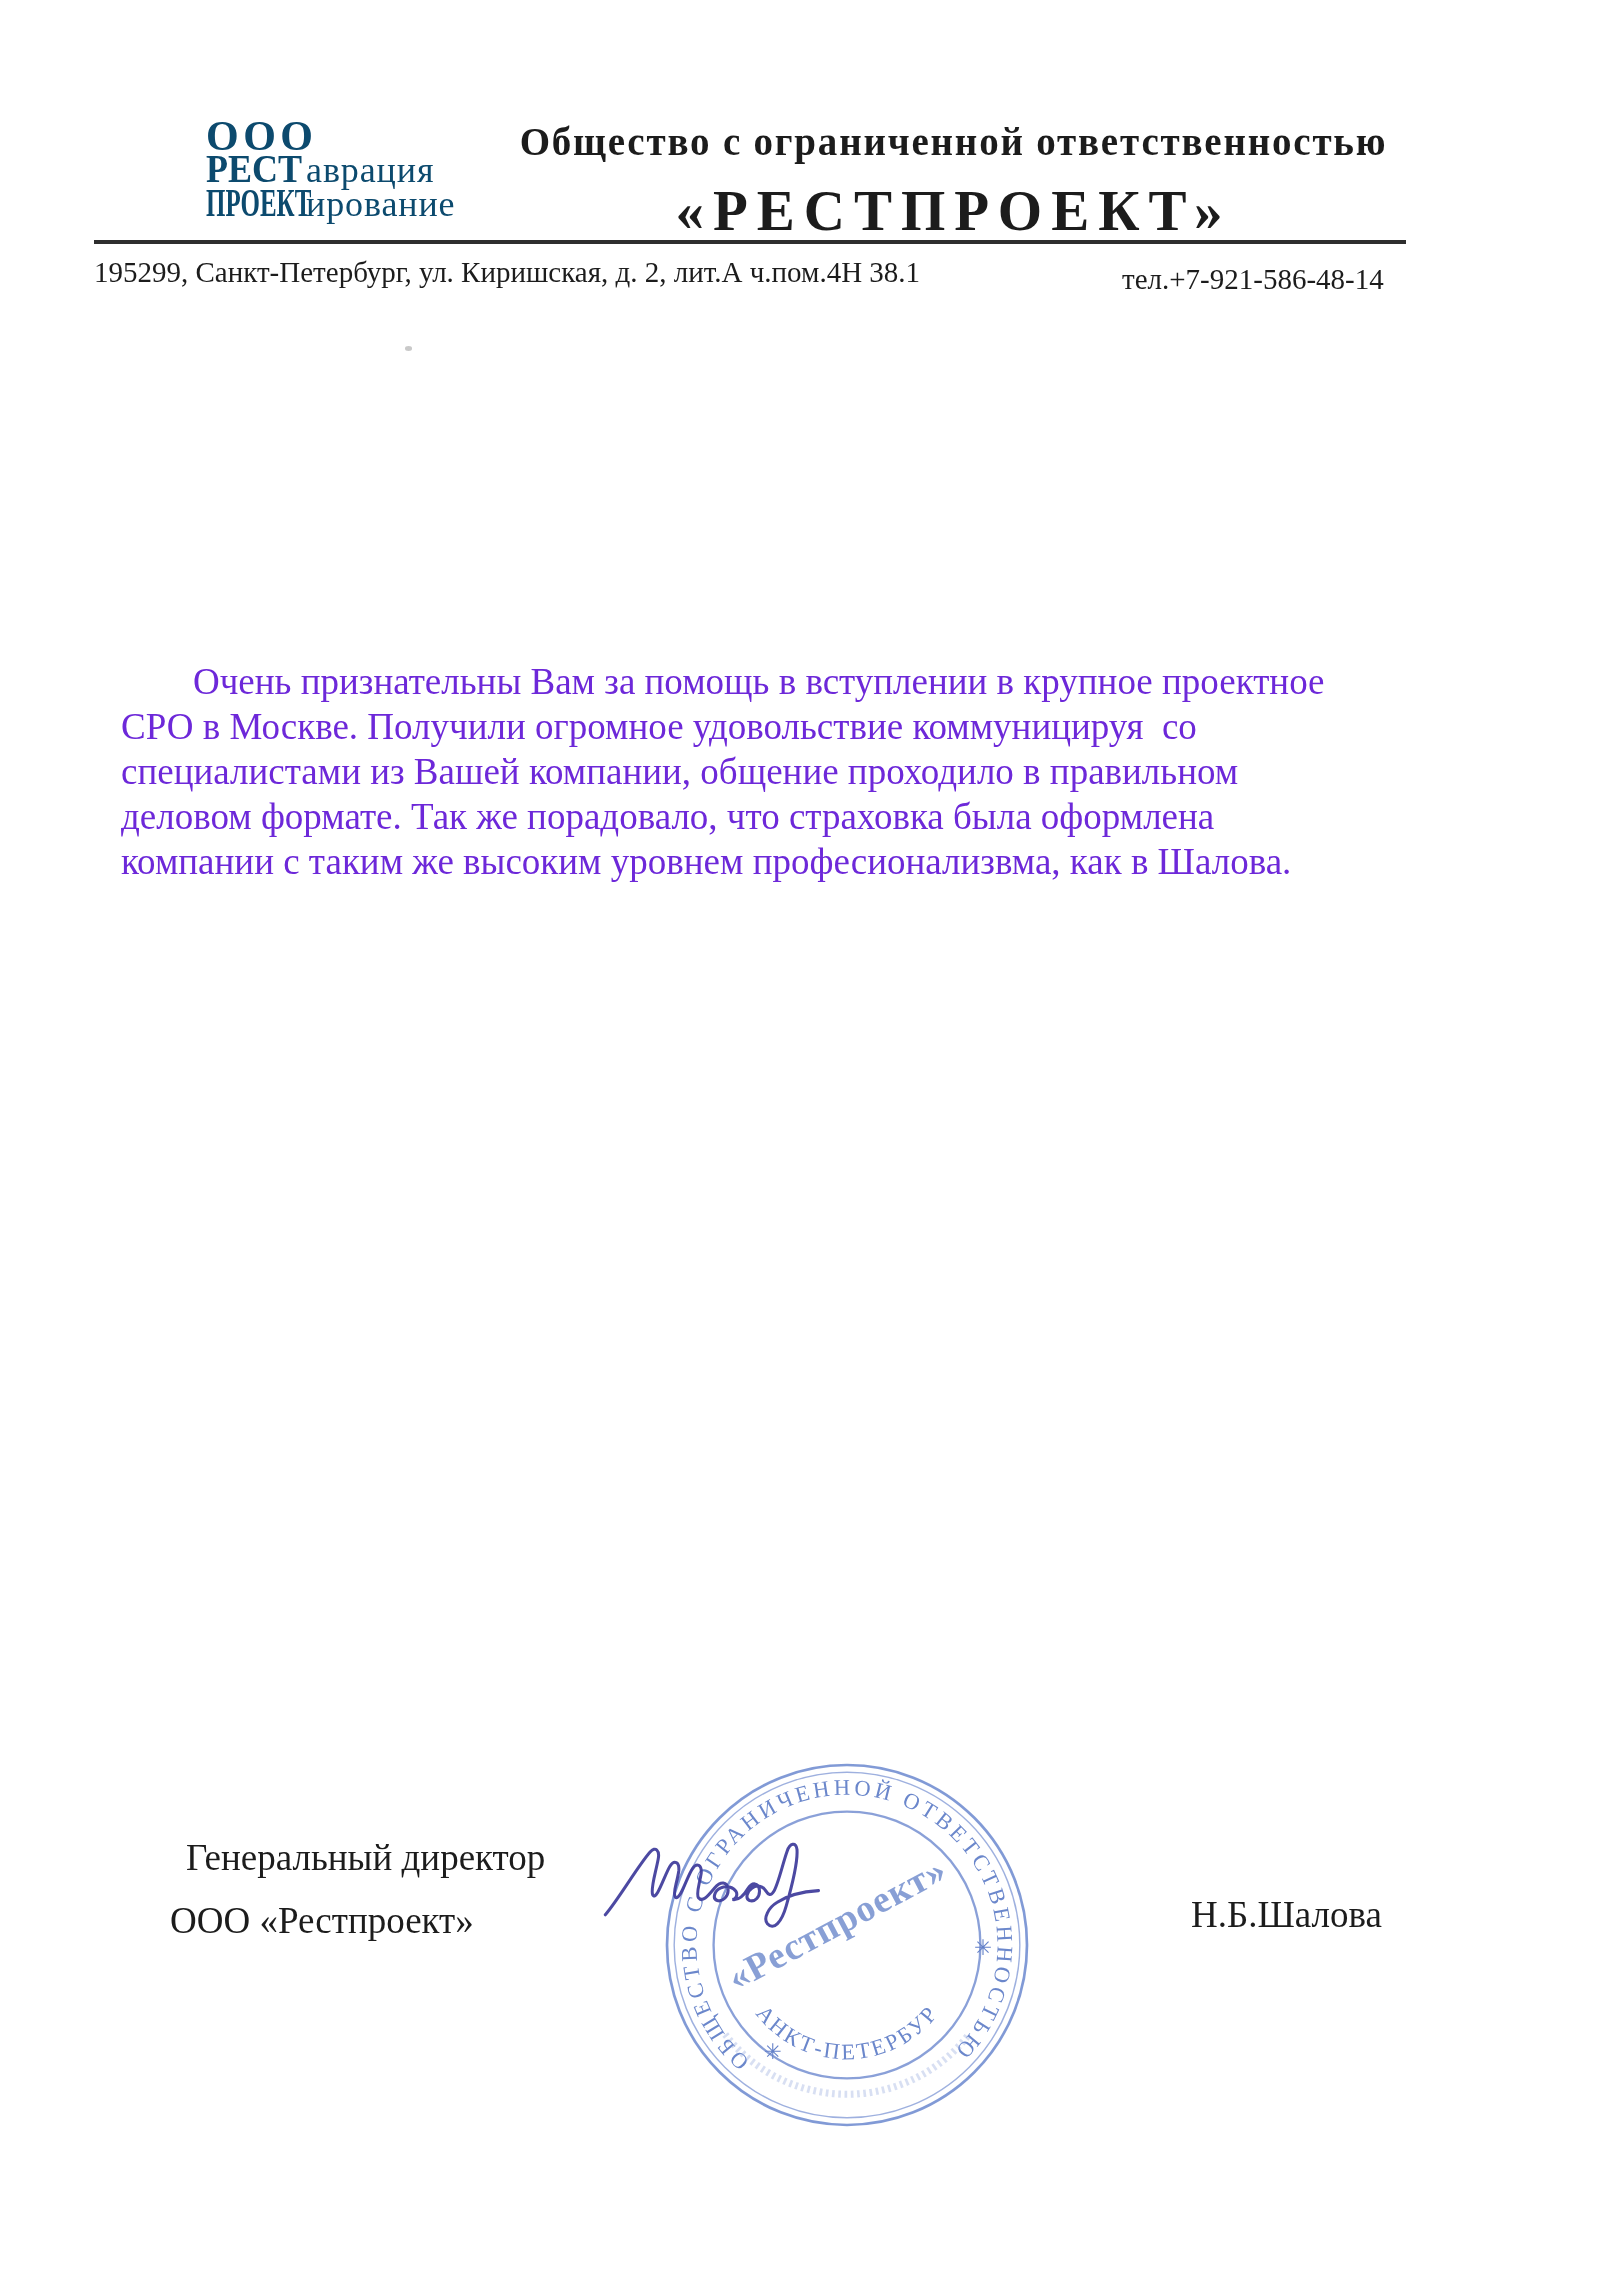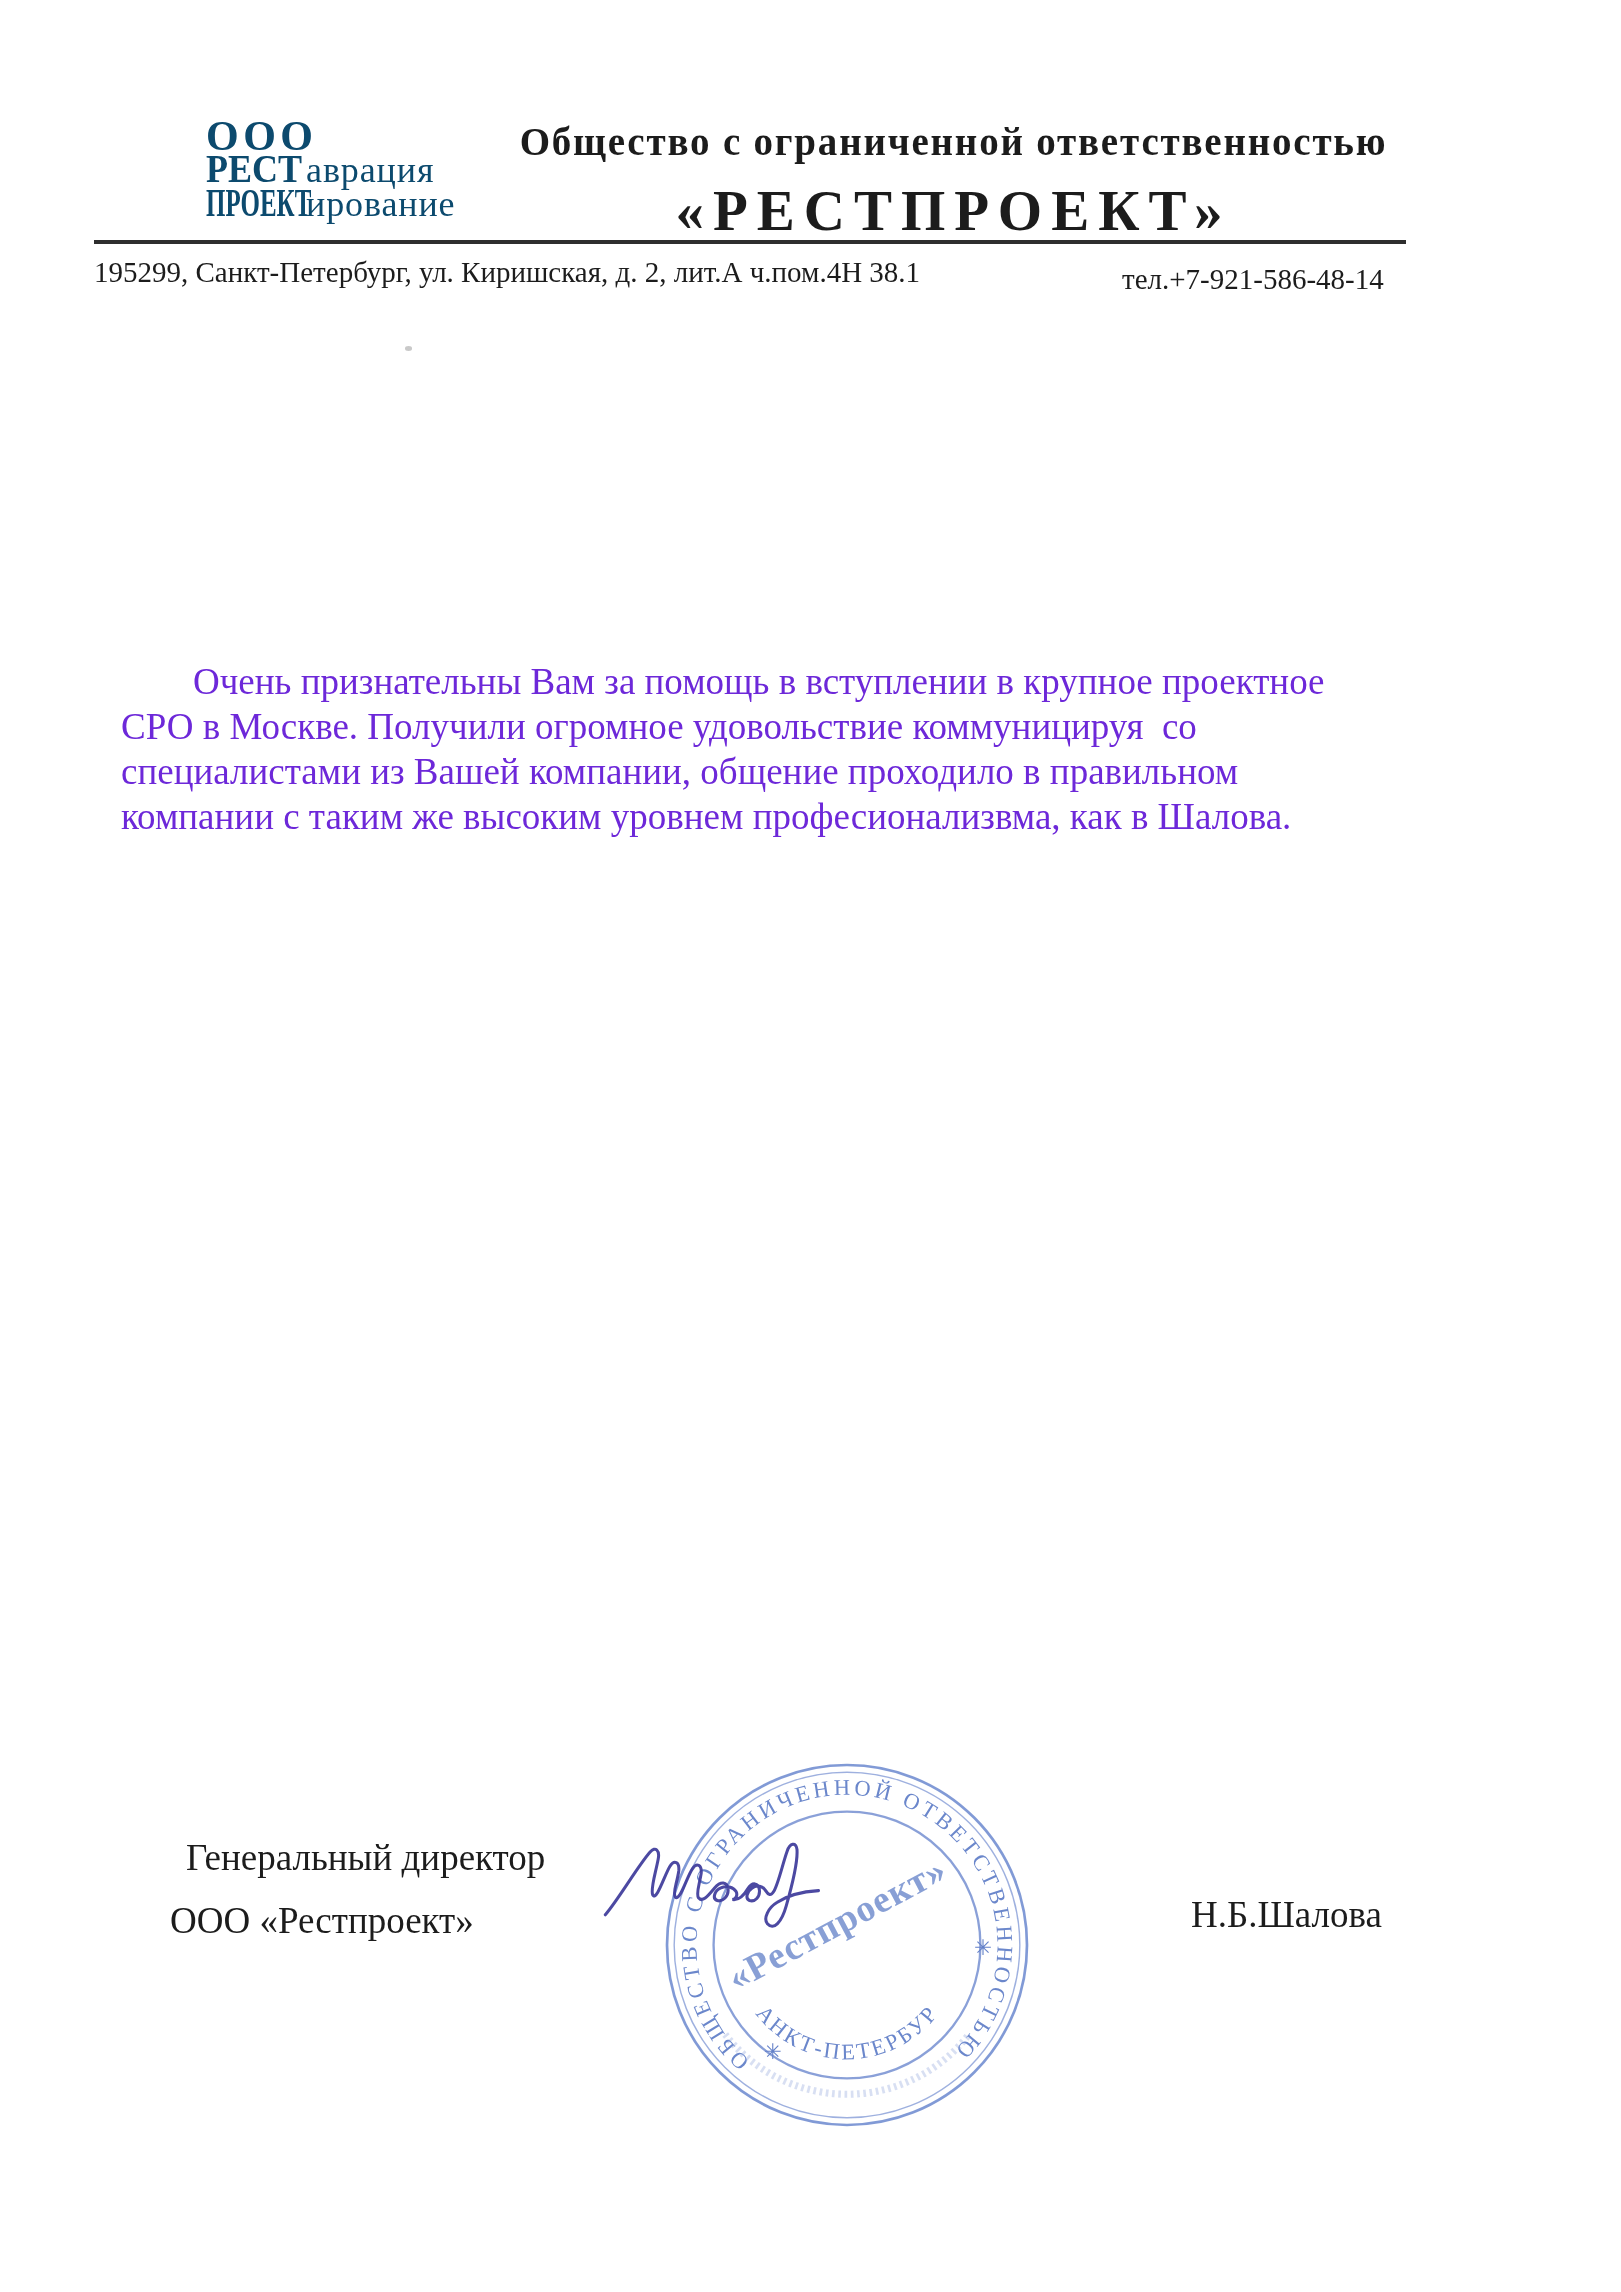--- a/index.html
+++ b/index.html
@@ -70,20 +70,21 @@
 
 <div class="abs addr">195299, Санкт-Петербург, ул. Киришская, д. 2, лит.А ч.пом.4Н 38.1</div>
 <div class="abs phone">тел.+7-921-586-48-14</div>
 
 <div class="abs speck"></div>
 
 <div class="abs bodytext">
     <div class="indent">Очень признательны Вам за помощь в вступлении в крупное проектное</div>
     <div>СРО в Москве. Получили огромное удовольствие коммуницируя  со</div>
     <div>специалистами из Вашей компании, общение проходило в правильном</div>
+    <div>деловом формате. Так же порадовало, что страховка была оформлена</div>
     <div>компании с таким же высоким уровнем професионализвма, как в Шалова.</div>
   </div>
 
 <div class="abs dir1">Генеральный директор</div>
 <div class="abs dir2">ООО «Рестпроект»</div>
 <div class="abs signer">Н.Б.Шалова</div>
 
 <svg class="abs stamp" width="394" height="394" viewBox="0 0 440 440">
   <defs>
     <path id="ringTextPath" d="M 112 349 A 168 168 0 1 1 328 349 A 168 168 0 0 1 112 349" fill="none"></path>

